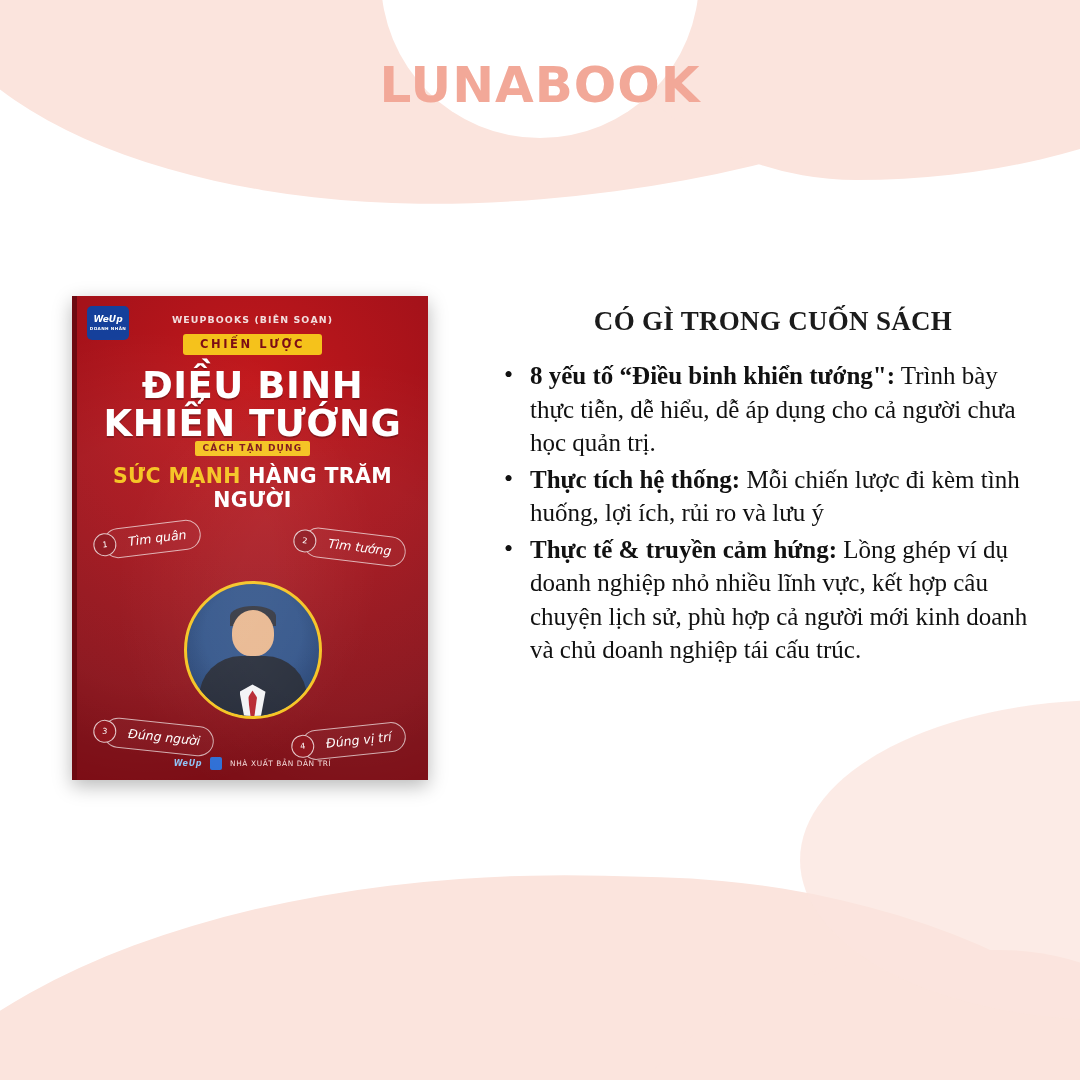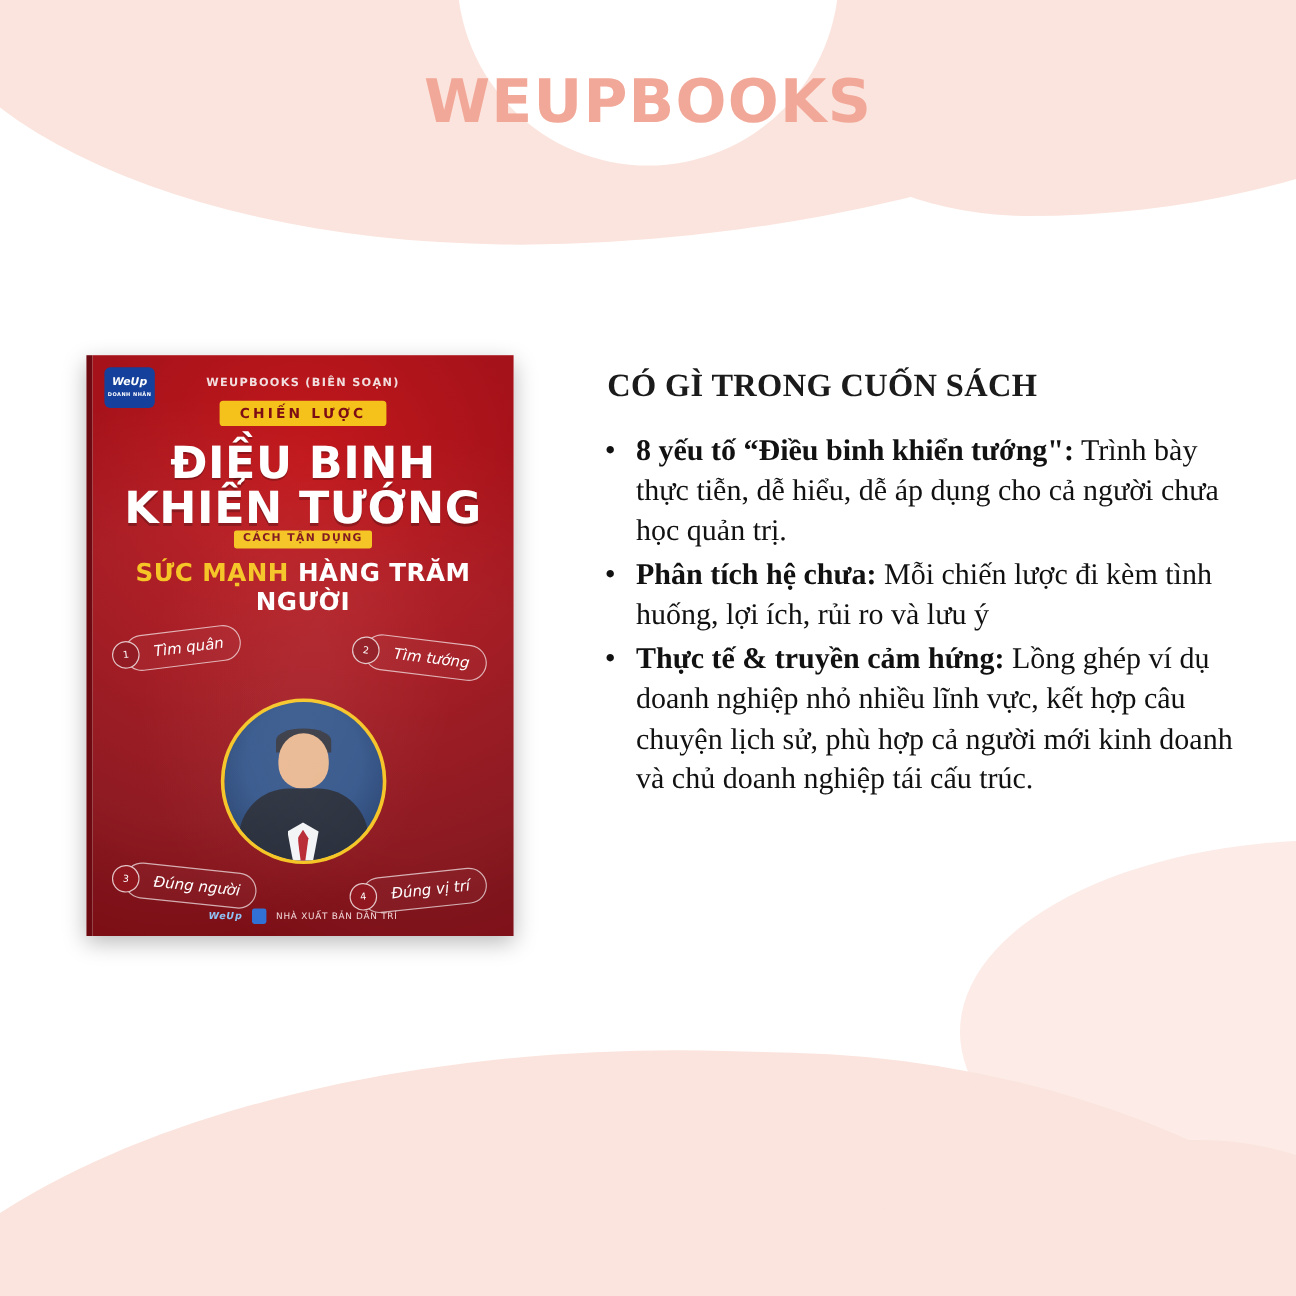--- a/index.html
+++ b/index.html
@@ -332,21 +332,21 @@
     border-radius: 2px;
   }
 
   
   .right-col {
     flex: 1 1 auto;
     padding-left: 68px;
     padding-top: 10px;
   }
   .section-title {
-    text-align: left;
+    text-align: center;
     font-size: 27px;
     font-weight: bold;
     color: #1b1b1b;
     letter-spacing: .3px;
     margin: 0 0 22px 10px;
   }
   ul.features {
     margin: 0;
     padding-left: 34px;
     list-style: none;
@@ -373,21 +373,21 @@
 
 <div class="bg-layer">
   <div class="blob blob-top"></div>
   <div class="blob blob-top2"></div>
   <div class="blob blob-bottom"></div>
   <div class="blob blob-bottom2"></div>
   <div class="blob blob-right"></div>
 </div>
 
 <div class="logo-badge">
-  <span class="logo-text">WEUPBOOKS</span>
+  <span class="logo-text">LUNABOOK</span>
 </div>
 
 <div class="content">
 
   <div class="book-wrap">
     <div class="book">
 
       <div class="book-logo">
         <span>WeUp</span>
         <small>DOANH NHÂN</small>
@@ -442,21 +442,21 @@
     </div>
   </div>
 
   <div class="right-col">
     <h2 class="section-title">CÓ GÌ TRONG CUỐN SÁCH</h2>
     <ul class="features">
       <li>
         <b>8 yếu tố “Điều binh khiển tướng":</b><span> Trình bày thực tiễn, dễ hiểu, dễ áp dụng cho cả người chưa học quản trị.</span>
       </li>
       <li>
-        <b>Phân tích hệ chưa:</b><span> Mỗi chiến lược đi kèm tình huống, lợi ích, rủi ro và lưu ý</span>
+        <b>Thực tích hệ thống:</b><span> Mỗi chiến lược đi kèm tình huống, lợi ích, rủi ro và lưu ý</span>
       </li>
       <li>
         <b>Thực tế &amp; truyền cảm hứng:</b><span> Lồng ghép ví dụ doanh nghiệp nhỏ nhiều lĩnh vực, kết hợp câu chuyện lịch sử, phù hợp cả người mới kinh doanh và chủ doanh nghiệp tái cấu trúc.</span>
       </li>
     </ul>
   </div>
 
 </div>
 
 </body></html>

